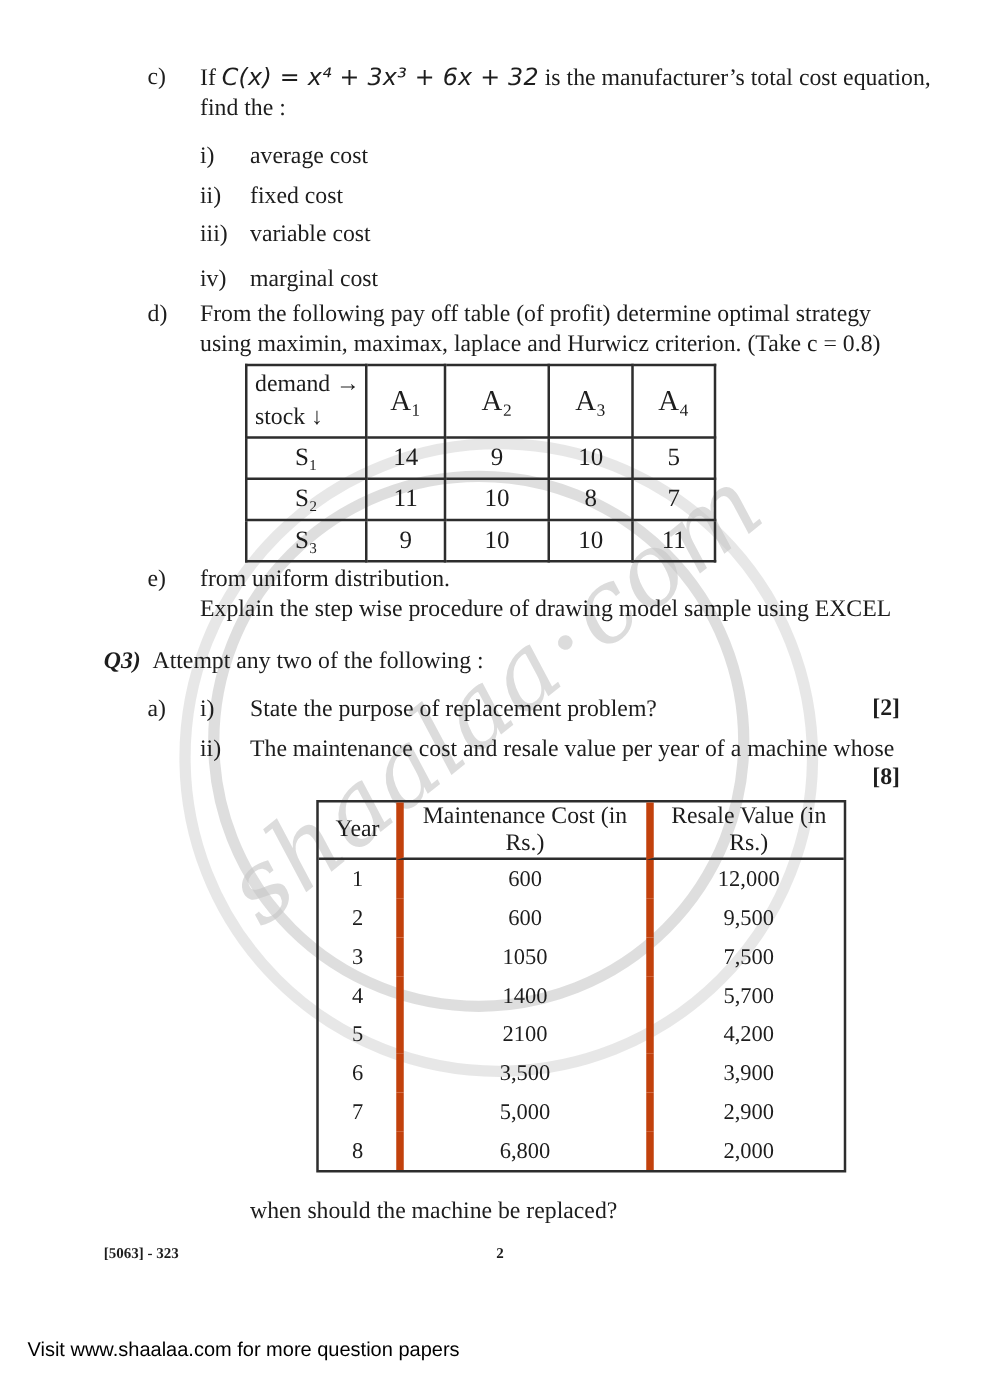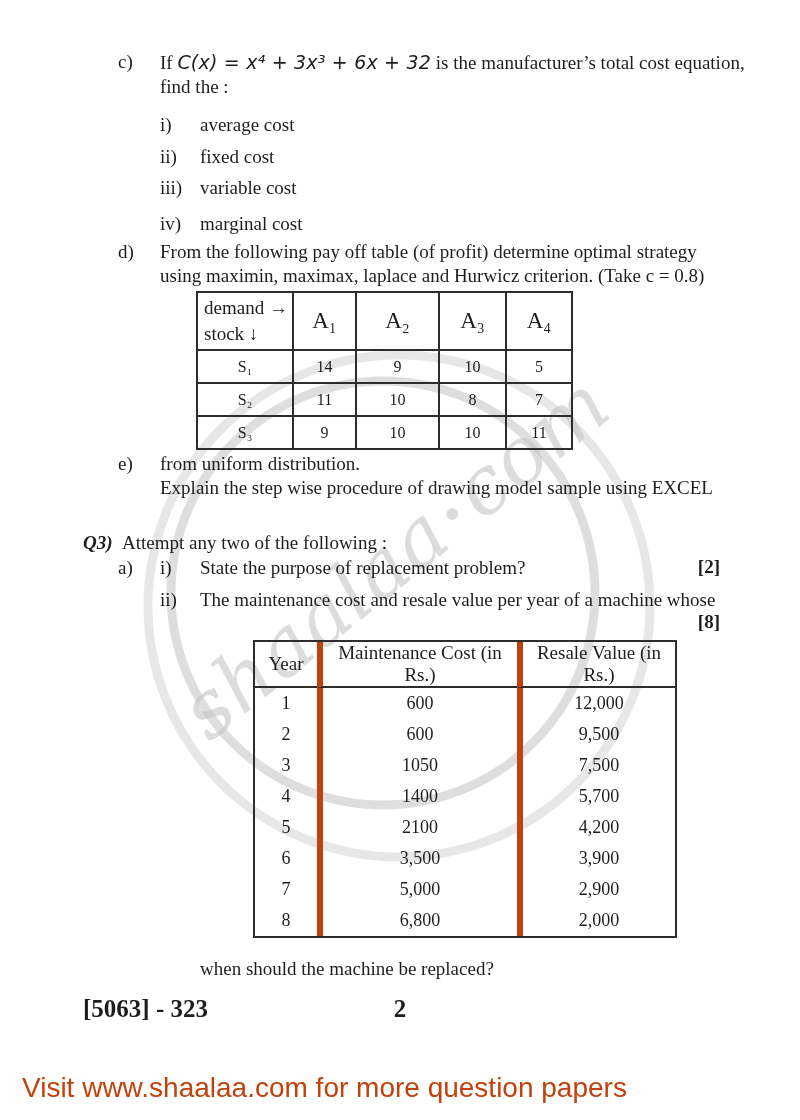--- a/index.html
+++ b/index.html
@@ -46,21 +46,21 @@
   
   table.ptable { border-collapse: collapse; table-layout: fixed; font-family: Liberation Serif, serif; }
   table.ptable th, table.ptable td {
     border: 2px solid #2d2d2d;
     text-align: center;
     font-weight: normal;
     padding: 0;
   }
   .ptable .corner { text-align: left; padding-left: 6px; font-size: 19px; line-height: 26px; }
   .ptable thead th { height: 56px; font-size: 23px; }
-  .ptable tbody td { height: 31px; font-size: 16px; }
+  .ptable tbody td { height: 31px; font-size: 20px; }
 
   
   table.mtable {
     border: 2px solid #2d2d2d;
     border-spacing: 0;
     border-collapse: separate;
     table-layout: fixed;
   }
   table.mtable th {
     border-bottom: 2px solid #2d2d2d;
@@ -71,25 +71,25 @@
     padding: 0;
   }
   table.mtable th + th, table.mtable td + td { border-left: 6px solid #c2410c; }
   table.mtable td {
     height: 31px;
     font-size: 18px;
     text-align: center;
     padding: 0;
   }
 
-  .footer-id { font-weight: bold; font-size: 25px; }
+  .footer-id { font-weight: bold; font-size: 12px; }
   .visit-line {
     font-family: "Liberation Sans", "DejaVu Sans", sans-serif;
-    font-size: 28px;
-    color: #c2410c;
+    font-size: 16px;
+    color: #000000;
   }
 </style>
 </head>
 <body>
 
 <div class="page">
 
   <svg class="wm-svg" width="800" height="1120" viewBox="0 0 800 1120">
     <circle cx="383" cy="593" r="212" fill="none" stroke="#d3d3d3" stroke-width="9" opacity="0.75"></circle>
     <circle cx="399" cy="606" r="251" fill="none" stroke="#dadada" stroke-width="9" opacity="0.65"></circle>
@@ -177,21 +177,21 @@
     </table>
 
     <div class="abs qrow" style="left:118px; top:452px;">
       <span class="qlabel">e)</span>
       <div>
         <div class="line">from uniform distribution.</div>
         <div class="line">Explain the step wise procedure of drawing model sample using EXCEL</div>
       </div>
     </div>
 
-    <div class="abs qrow" style="left:83px; top:531px;">
+    <div class="abs qrow" style="left:83px; top:517px;">
       <span class="qlabel" style="width:39px; font-weight:bold; font-style:italic;">Q3)</span>
       <span class="line">Attempt any two of the following :</span>
     </div>
 
     <div class="abs qrow" style="left:118px; top:556px;">
       <span class="qlabel">a)</span>
       <span class="subnum">i)</span>
       <span class="line">State the purpose of replacement problem?</span>
     </div>
     <div class="abs marks" style="left:655px; top:556px;">[2]</div>

